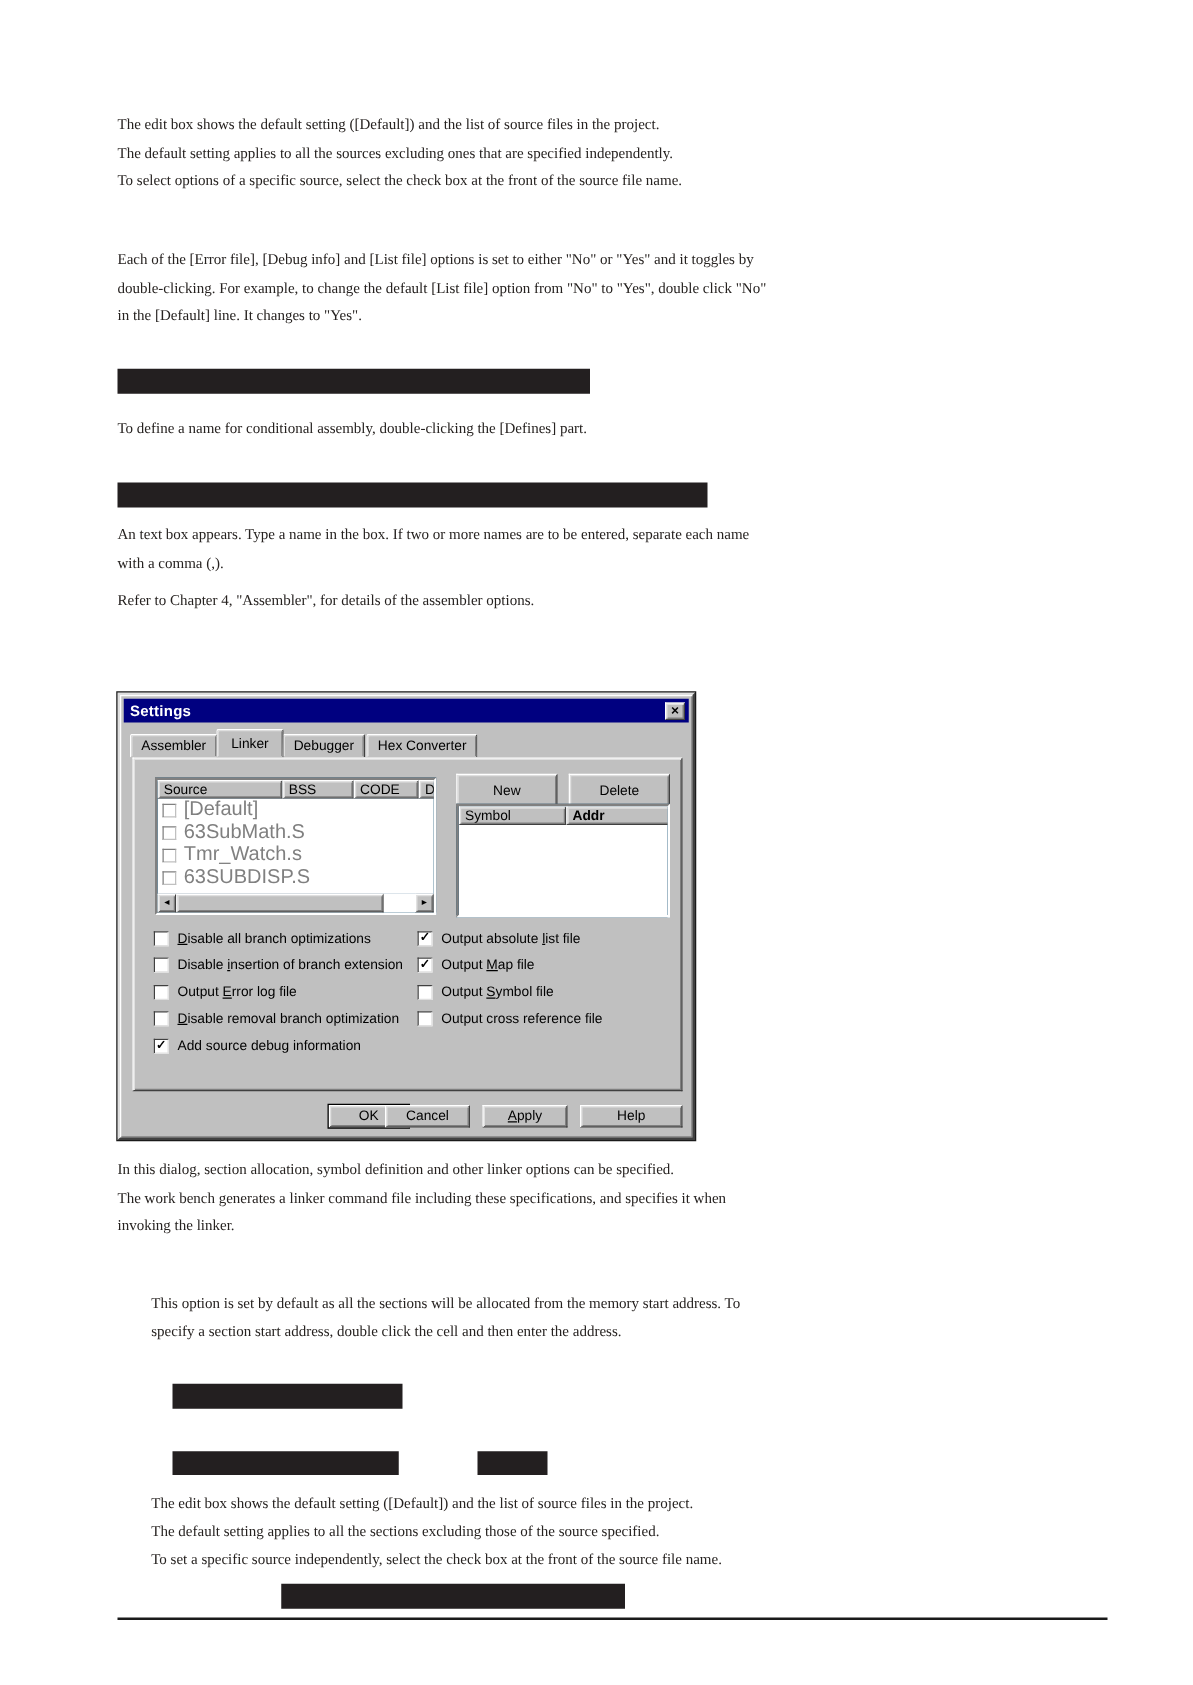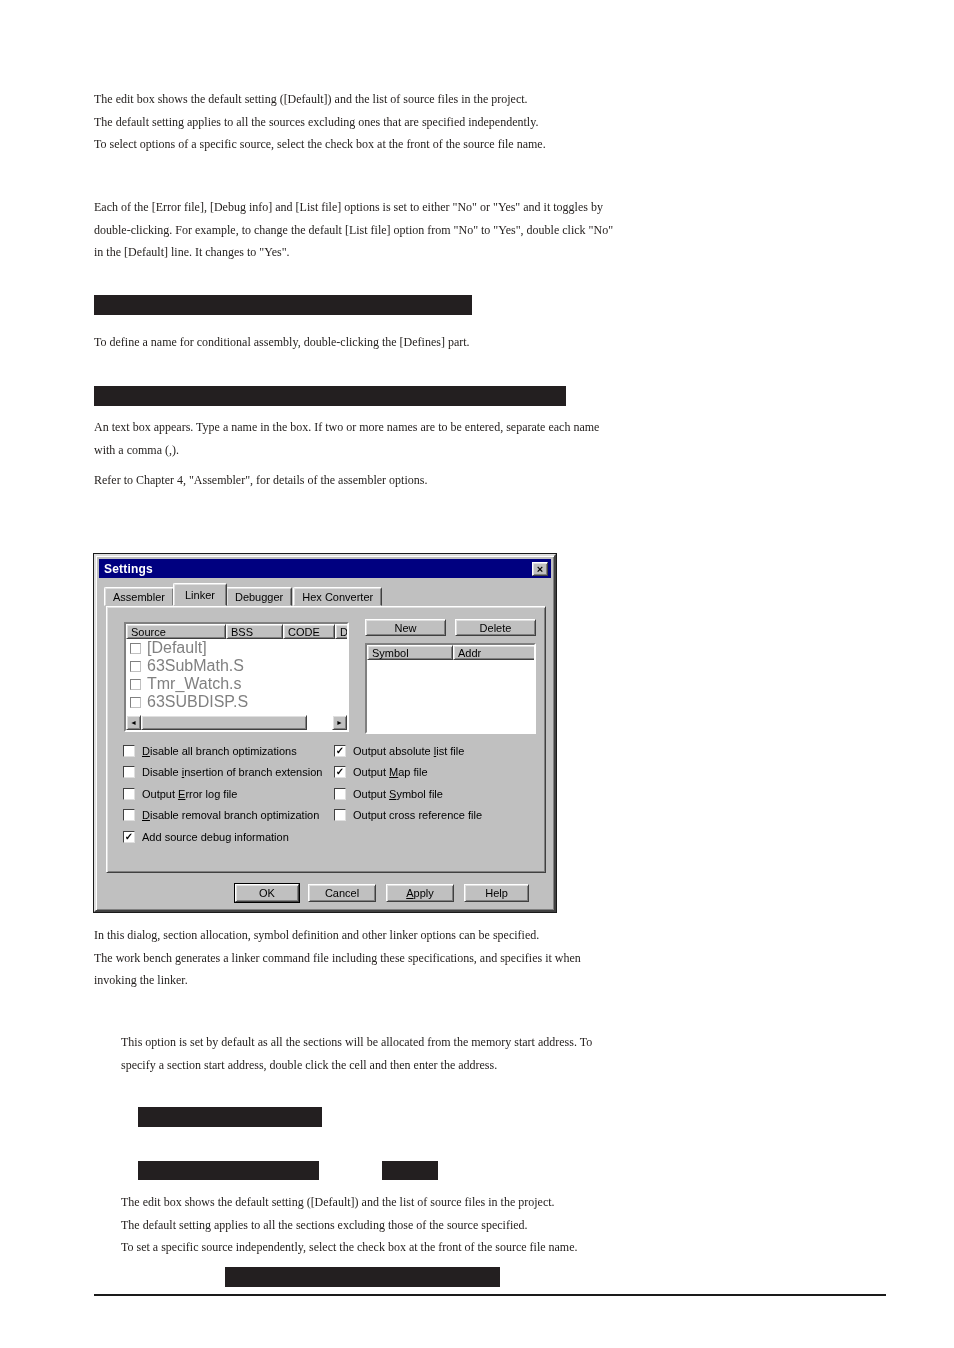--- a/index.html
+++ b/index.html
@@ -59,39 +59,39 @@
   .lrow .cb { border-color:#808080 #c0c0c0 #c0c0c0 #808080; }
   .lrow .lbl { margin-left:6px; color:#808080; font-size:16px; white-space:nowrap; }
 
   .hscroll { position:absolute; left:0; bottom:0; right:0; height:15px; background:#ffffff; display:flex; }
   .sbtn { flex:none; width:15px; height:15px; display:flex; align-items:center; justify-content:center;
           font-size:7px; color:#000; }
   .sthumb { flex:none; width:166px; height:15px; }
   .strack { flex:1; background:#ffffff; }
 
   
-  .btn { position:absolute; height:17px; font-family:"Liberation Sans", sans-serif; font-size:11px;
+  .btn { position:absolute; height:27px; font-family:"Liberation Sans", sans-serif; font-size:11px;
          color:#000; display:flex; align-items:center; justify-content:center; cursor:default; }
   .bnew { left:258px; top:12px; width:81px; }
   .bdel { left:348px; top:12px; width:81px; }
   .symtable { position:absolute; left:258px; top:36px; width:171px; height:91px; overflow:hidden; }
   .symbody { position:absolute; left:0; top:15px; right:0; bottom:0; background:#fff; }
 
   
   .opts { position:absolute; display:flex; flex-direction:column; gap:8.5px; }
   .optsL { left:16px; top:137px; }
   .optsR { left:227px; top:137px; }
   .optrow { display:flex; align-items:center; height:13px; }
   .optrow .cb { width:12px; height:12px; }
   .cblabel { margin-left:7px; font-size:11px; color:#000; white-space:nowrap; }
 
   
   .btnrow { position:absolute; left:0; top:328px; width:100%; height:18px; }
   .dbtn { position:absolute; top:0; height:18px; }
-  .dbtn.default { outline:1px solid #000; }
+  .dbtn.default { outline:1px solid #000;margin-left:28px; }
 
   u { text-decoration:underline; text-underline-offset:1px; }
 </style>
 </head>
 <body>
 
 <div class="page">
 
   <p class="body" style="left:94px; top:88px;">The edit box shows the default setting ([Default]) and the list of source files in the project.
 The default setting applies to all the sources excluding ones that are specified independently.
@@ -164,21 +164,21 @@
             </span>
         </div>
       </div>
 
       <div class="btn r bnew">New</div>
       <div class="btn r bdel">Delete</div>
 
       <div class="symtable s">
         <div class="lhdr">
           <span class="hcell" style="width:86px;">Symbol</span>
-          <span class="hcell" style="width:92px;">Addr</span>
+          <span class="hcell" style="width:92px;font-weight:bold;">Addr</span>
           <span class="hcell" style="width:14px;"></span>
         </div>
         <div class="symbody"></div>
       </div>
 
       <div class="opts optsL">
           <label class="optrow">
             <span class="cb"></span>
             <span class="cblabel"><u>D</u>isable all branch optimizations</span>
           </label>
@@ -216,21 +216,21 @@
             <span class="cb"></span>
             <span class="cblabel">Output cross reference file</span>
           </label>
         </div>
     </div>
 
     <div class="btnrow">
         <div class="btn r dbtn default" style="left: 139px; width: 64px;">OK</div>
         <div class="btn r dbtn" style="left: 212px; width: 68px;">Cancel</div>
         <div class="btn r dbtn" style="left: 290px; width: 68px;"><u>A</u>pply</div>
-        <div class="btn r dbtn" style="left: 368px; width: 65px;">Help</div>
+        <div class="btn r dbtn" style="left: 368px; width: 82px;">Help</div>
       </div>
   </div>
 
   <p class="body" style="left:94px; top:924px;">In this dialog, section allocation, symbol definition and other linker options can be specified.
 The work bench generates a linker command file including these specifications, and specifies it when
 invoking the linker.</p>
   <p class="body indent" style="left:121px; top:1031px;">This option is set by default as all the sections will be allocated from the memory start address. To
 specify a section start address, double click the cell and then enter the address.</p>
 
   <div class="bar" style="left:138px; top:1107px; width:184px; height:20px;"></div>

